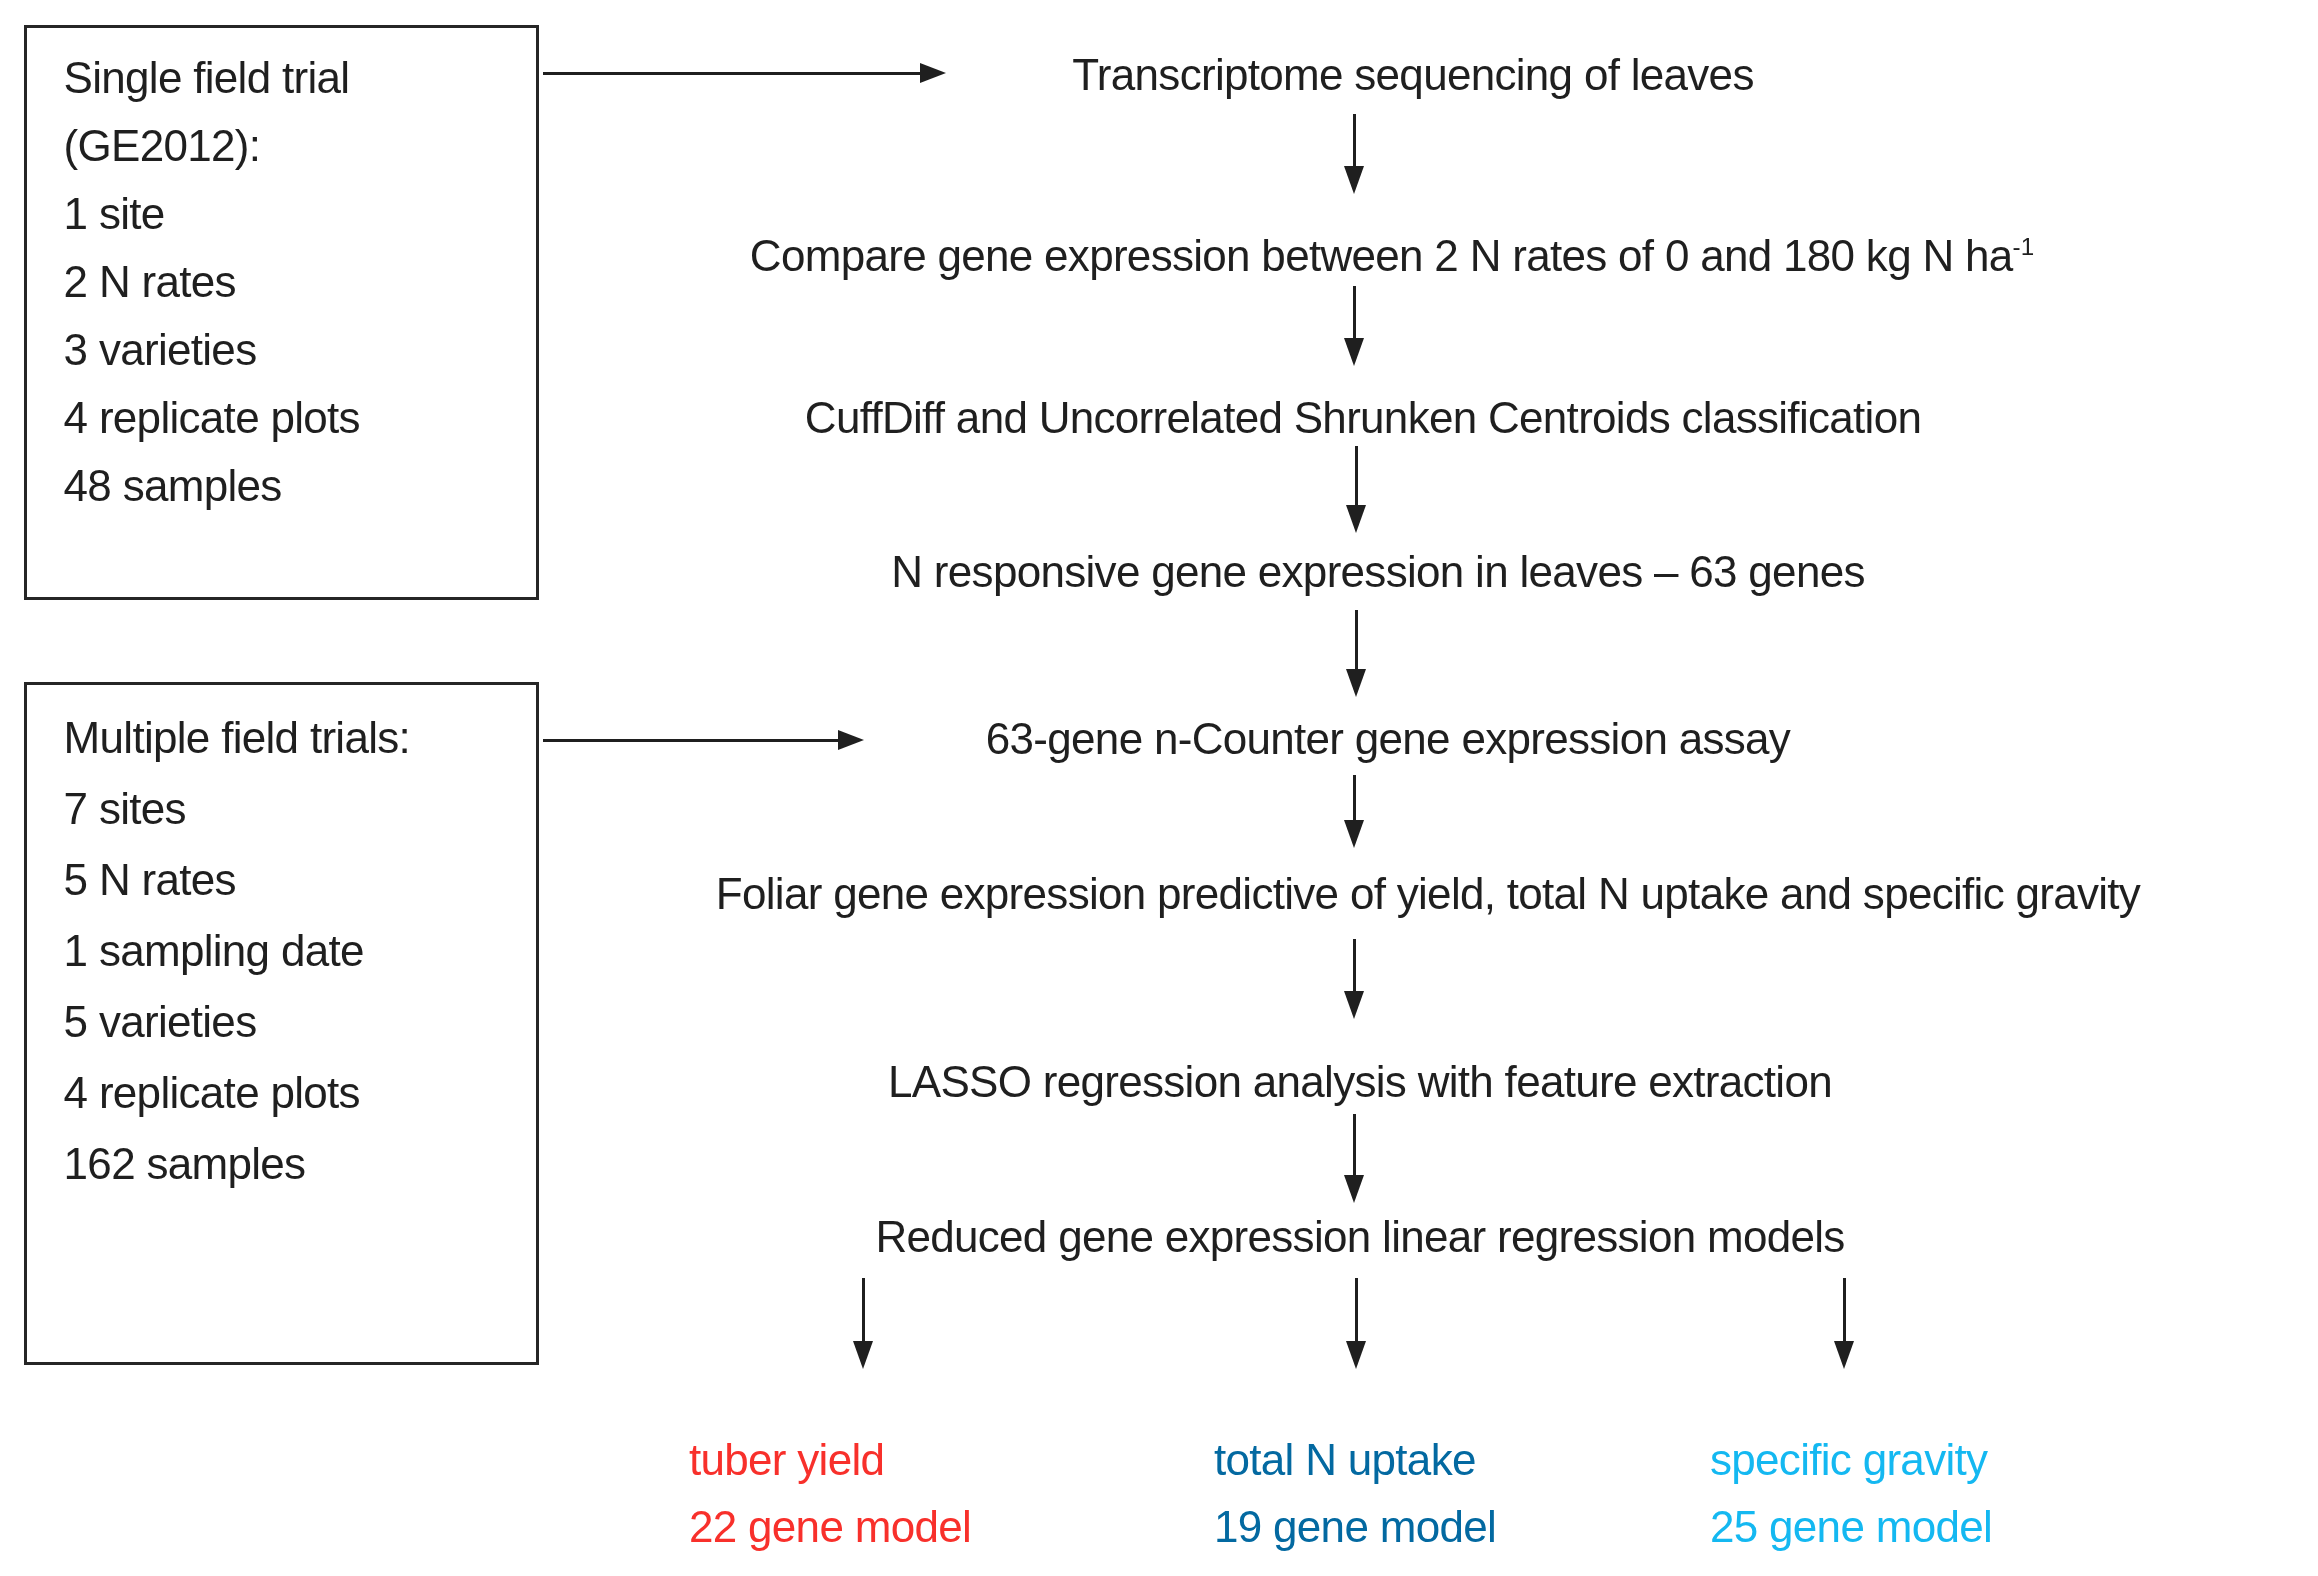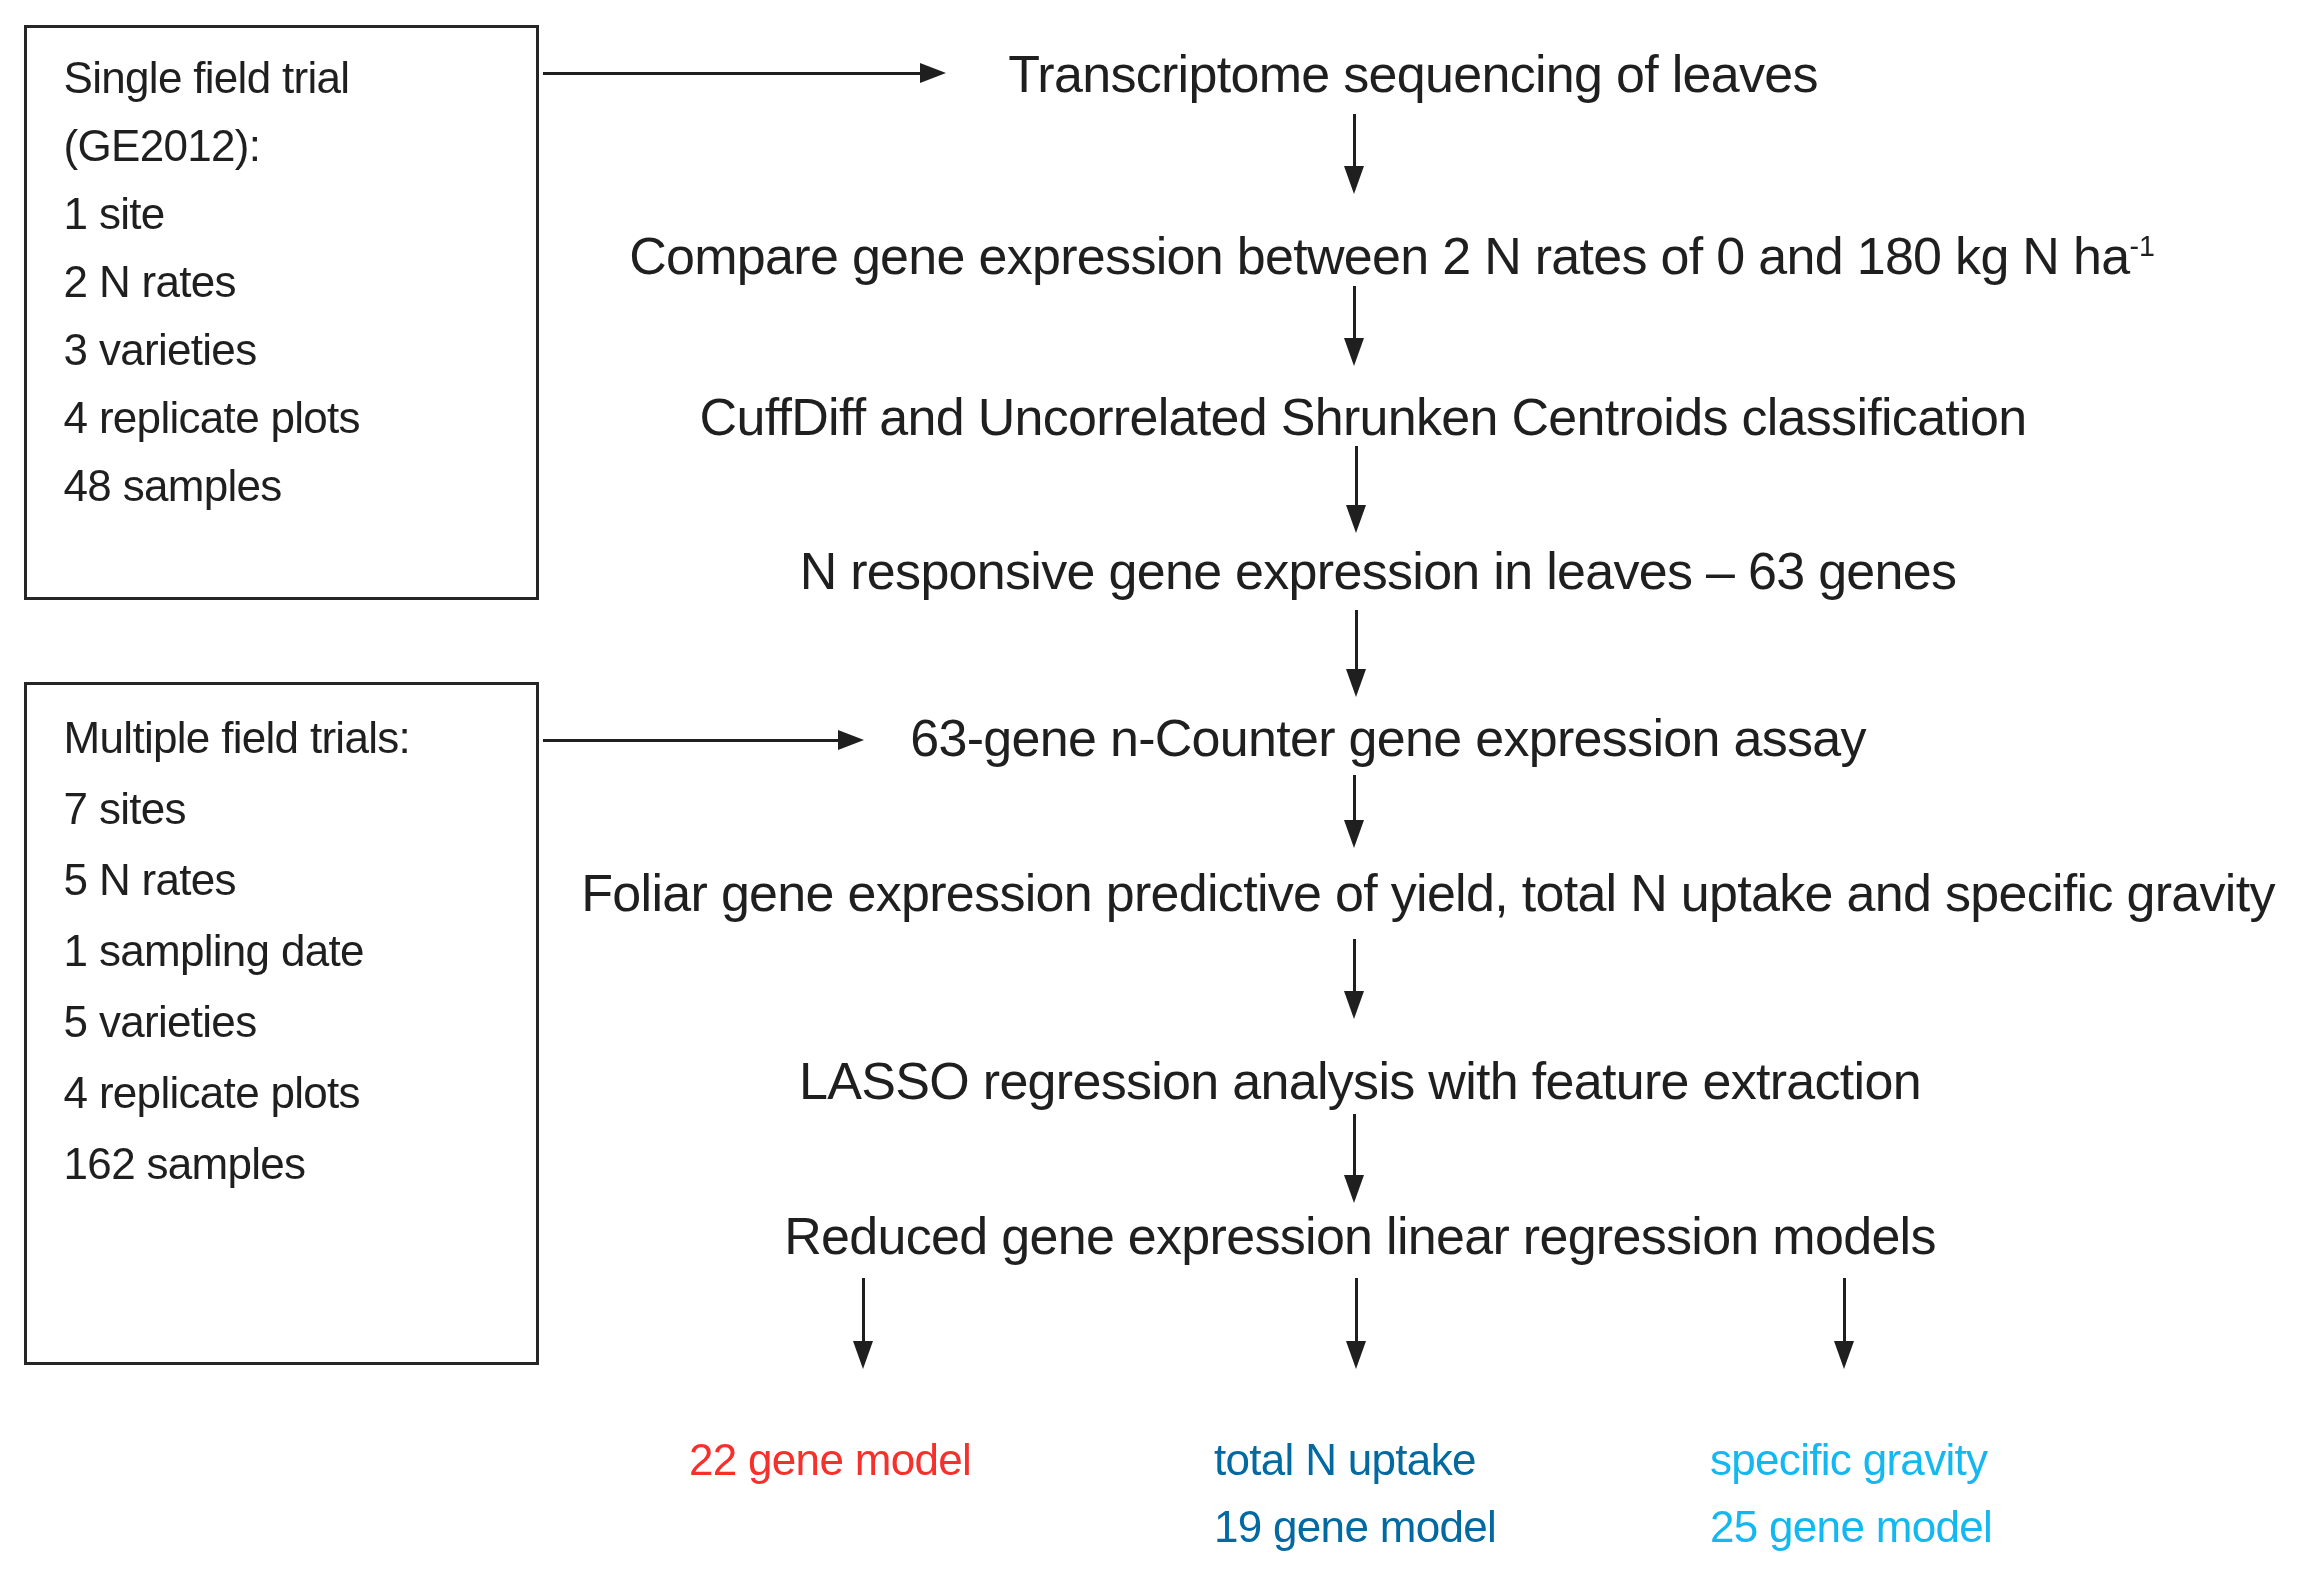--- a/index.html
+++ b/index.html
@@ -25,21 +25,21 @@
   }
   .fbox .bline { white-space: nowrap; }
   .fbox1 .bline { line-height: 68px; }
   .fbox2 .bline { line-height: 71px; }
 
   
   .step {
     position: absolute;
     transform: translateX(-50%);
     white-space: nowrap;
-    font-size: 52px;
+    font-size: 44px;
     line-height: 57px;
     letter-spacing: -0.7px;
     text-align: center;
   }
   .step sup {
     font-size: 0.55em;
     vertical-align: super;
     letter-spacing: 0;
   }
 
@@ -185,20 +185,21 @@
   <div class="arrow-v" style="left:1344px; top:1278px; height:91px;">
     <div class="stem"></div>
       <div class="head"></div>
   </div>
   <div class="arrow-v" style="left:1832px; top:1278px; height:91px;">
     <div class="stem"></div>
       <div class="head"></div>
   </div>
 
   <div class="outcome" style="left: 689px; color: rgb(248, 48, 43);">
+    <div>tuber yield</div>
     <div>22 gene model</div>
   </div>
   <div class="outcome" style="left: 1214px; color: #0369a1;">
     <div>total N uptake</div>
     <div>19 gene model</div>
   </div>
   <div class="outcome" style="left: 1710px; color: rgb(20, 184, 241);">
     <div>specific gravity</div>
     <div>25 gene model</div>
   </div>

